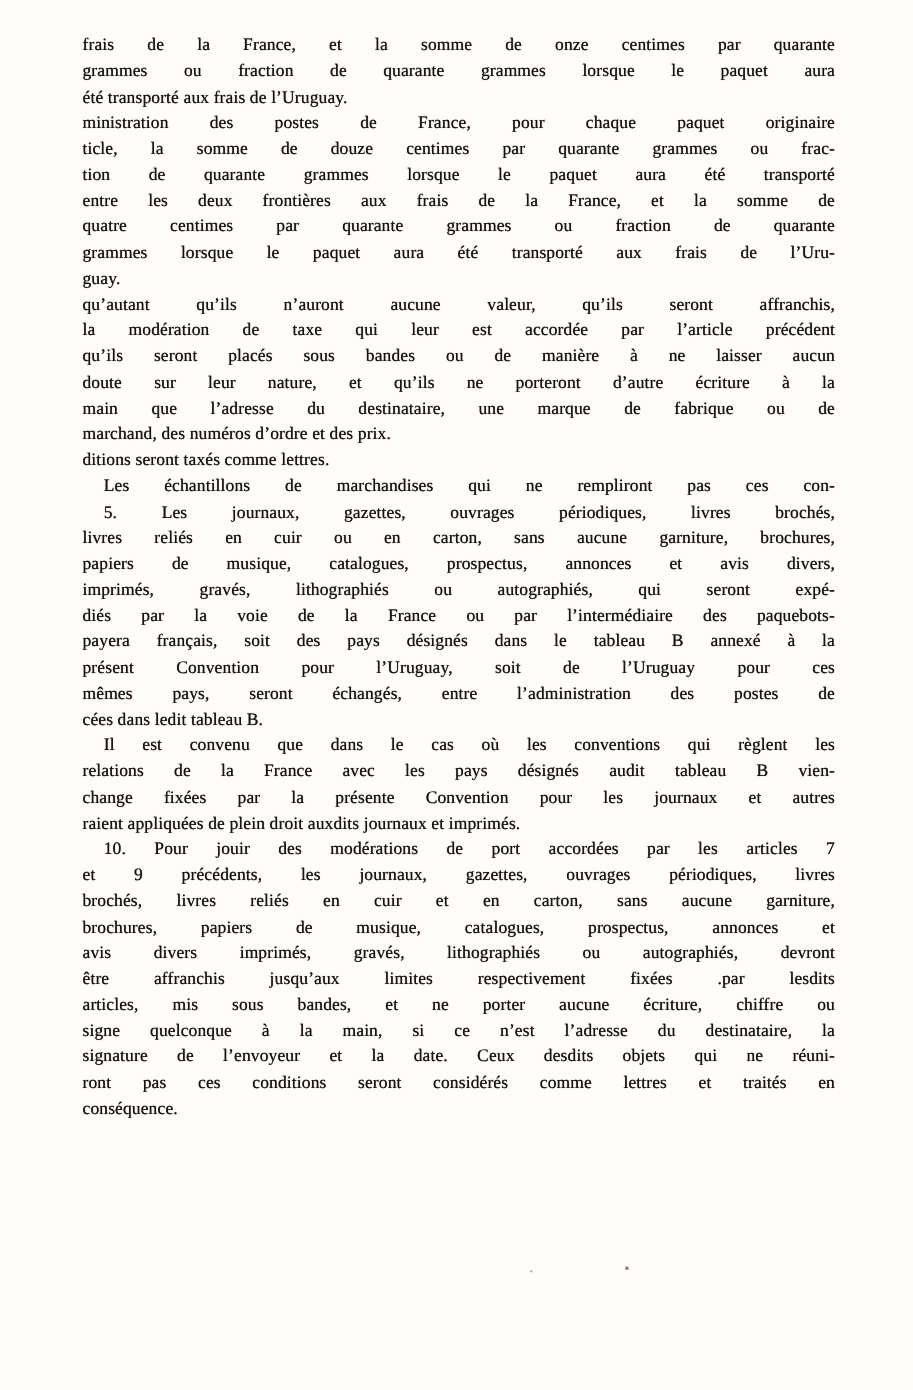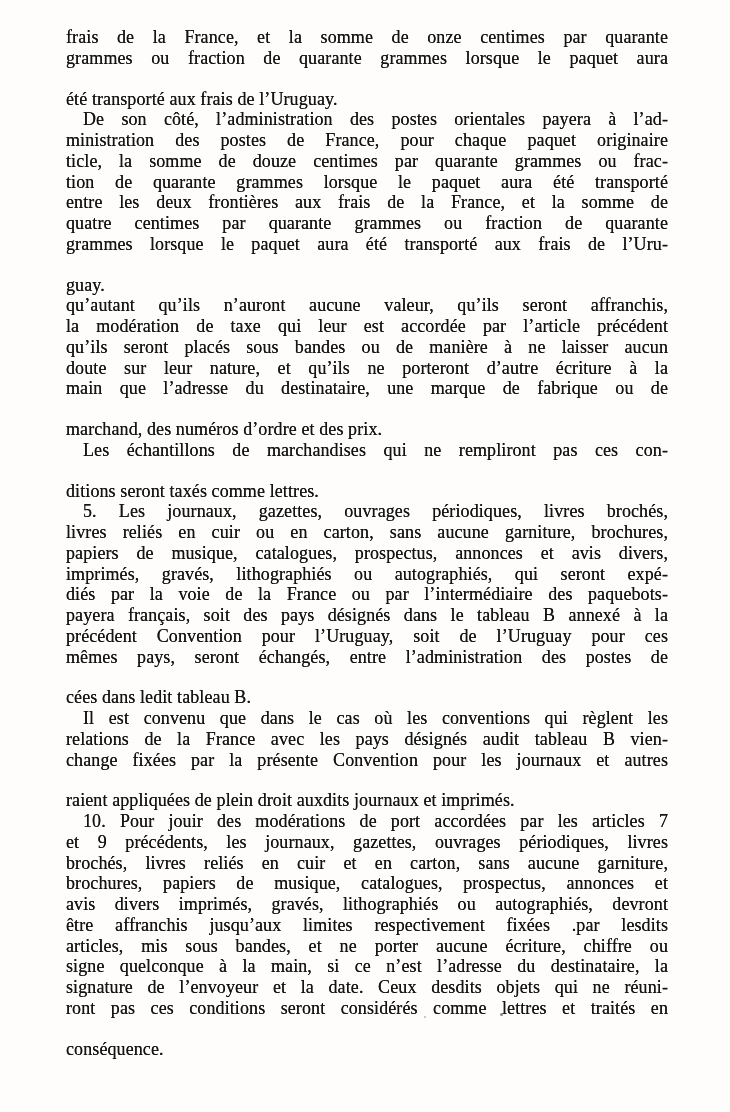--- a/index.html
+++ b/index.html
@@ -12,39 +12,38 @@
     background: #fefdfc;
     overflow: hidden;
     position: relative;
   }
   .scan-page {
     box-sizing: border-box;
     width: 730px;
     height: 1112px;
     padding: 27px 62px 0 66px;
     font-family: "Liberation Serif", "DejaVu Serif", serif;
-    font-size: 18px;
+    font-size: 14px;
     line-height: 20.75px;
     color: #171310;
     text-shadow: 0 0 0.6px rgba(23, 19, 16, 0.9);
     letter-spacing: 0.1px;
   }
   .paragraph {
     margin: 0;
     padding: 0;
   }
   .line {
     height: 20.75px;
     text-align: justify;
     text-align-last: justify;
   }
   .line-last {
     text-align: justify;
     text-align-last: left;
-    margin-top: 20px;
   }
   .line-indent {
     padding-left: 17px;
   }
   .speck {
     position: absolute;
     background: #8a857e;
     border-radius: 50%;
   }
   .speck-1 { left: 500px; top: 1013px; width: 3px; height: 3px; }
@@ -54,49 +53,48 @@
 <body>
 
 <div class="scan-page">
   <div id="text-block">
       <div class="paragraph">
         <div class="line">frais de la France, et la somme de onze centimes par quarante</div>
         <div class="line">grammes ou fraction de quarante grammes lorsque le paquet aura</div>
         <div class="line line-last">été transporté aux frais de l’Uruguay.</div>
       </div>
       <div class="paragraph">
-        <div class="line line-indent">De son côté, l’administration des postes orientales payera à l’ad-</div>
         <div class="line">ministration des postes de France, pour chaque paquet originaire</div>
         <div class="line">ticle, la somme de douze centimes par quarante grammes ou frac-</div>
         <div class="line">tion de quarante grammes lorsque le paquet aura été transporté</div>
         <div class="line">entre les deux frontières aux frais de la France, et la somme de</div>
         <div class="line">quatre centimes par quarante grammes ou fraction de quarante</div>
         <div class="line">grammes lorsque le paquet aura été transporté aux frais de l’Uru-</div>
         <div class="line line-last">guay.</div>
       </div>
       <div class="paragraph">
         <div class="line">qu’autant qu’ils n’auront aucune valeur, qu’ils seront affranchis,</div>
         <div class="line">la modération de taxe qui leur est accordée par l’article précédent</div>
         <div class="line">qu’ils seront placés sous bandes ou de manière à ne laisser aucun</div>
         <div class="line">doute sur leur nature, et qu’ils ne porteront d’autre écriture à la</div>
         <div class="line">main que l’adresse du destinataire, une marque de fabrique ou de</div>
         <div class="line line-last">marchand, des numéros d’ordre et des prix.</div>
       </div>
       <div class="paragraph">
+        <div class="line line-last">ditions seront taxés comme lettres.</div>
         <div class="line line-indent">Les échantillons de marchandises qui ne rempliront pas ces con-</div>
-        <div class="line line-last">ditions seront taxés comme lettres.</div>
       </div>
       <div class="paragraph">
         <div class="line line-indent">5. Les journaux, gazettes, ouvrages périodiques, livres brochés,</div>
         <div class="line">livres reliés en cuir ou en carton, sans aucune garniture, brochures,</div>
         <div class="line">papiers de musique, catalogues, prospectus, annonces et avis divers,</div>
         <div class="line">imprimés, gravés, lithographiés ou autographiés, qui seront expé-</div>
         <div class="line">diés par la voie de la France ou par l’intermédiaire des paquebots-</div>
         <div class="line">payera français, soit des pays désignés dans le tableau B annexé à la</div>
-        <div class="line">précédent Convention pour l’Uruguay, soit de l’Uruguay pour ces</div>
+        <div class="line">présent Convention pour l’Uruguay, soit de l’Uruguay pour ces</div>
         <div class="line">mêmes pays, seront échangés, entre l’administration des postes de</div>
         <div class="line line-last">cées dans ledit tableau B.</div>
       </div>
       <div class="paragraph">
         <div class="line line-indent">Il est convenu que dans le cas où les conventions qui règlent les</div>
         <div class="line">relations de la France avec les pays désignés audit tableau B vien-</div>
         <div class="line">change fixées par la présente Convention pour les journaux et autres</div>
         <div class="line line-last">raient appliquées de plein droit auxdits journaux et imprimés.</div>
       </div>
       <div class="paragraph">

